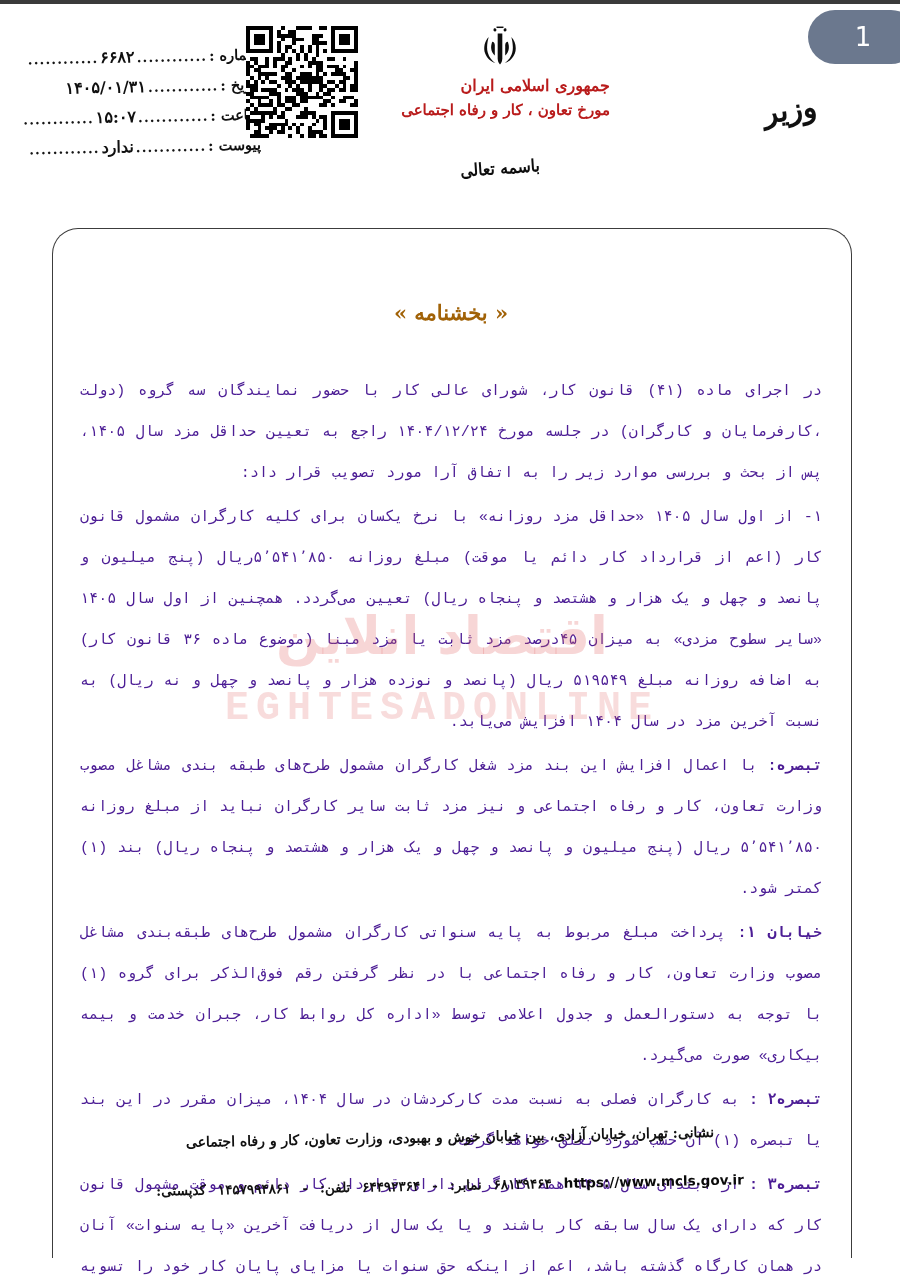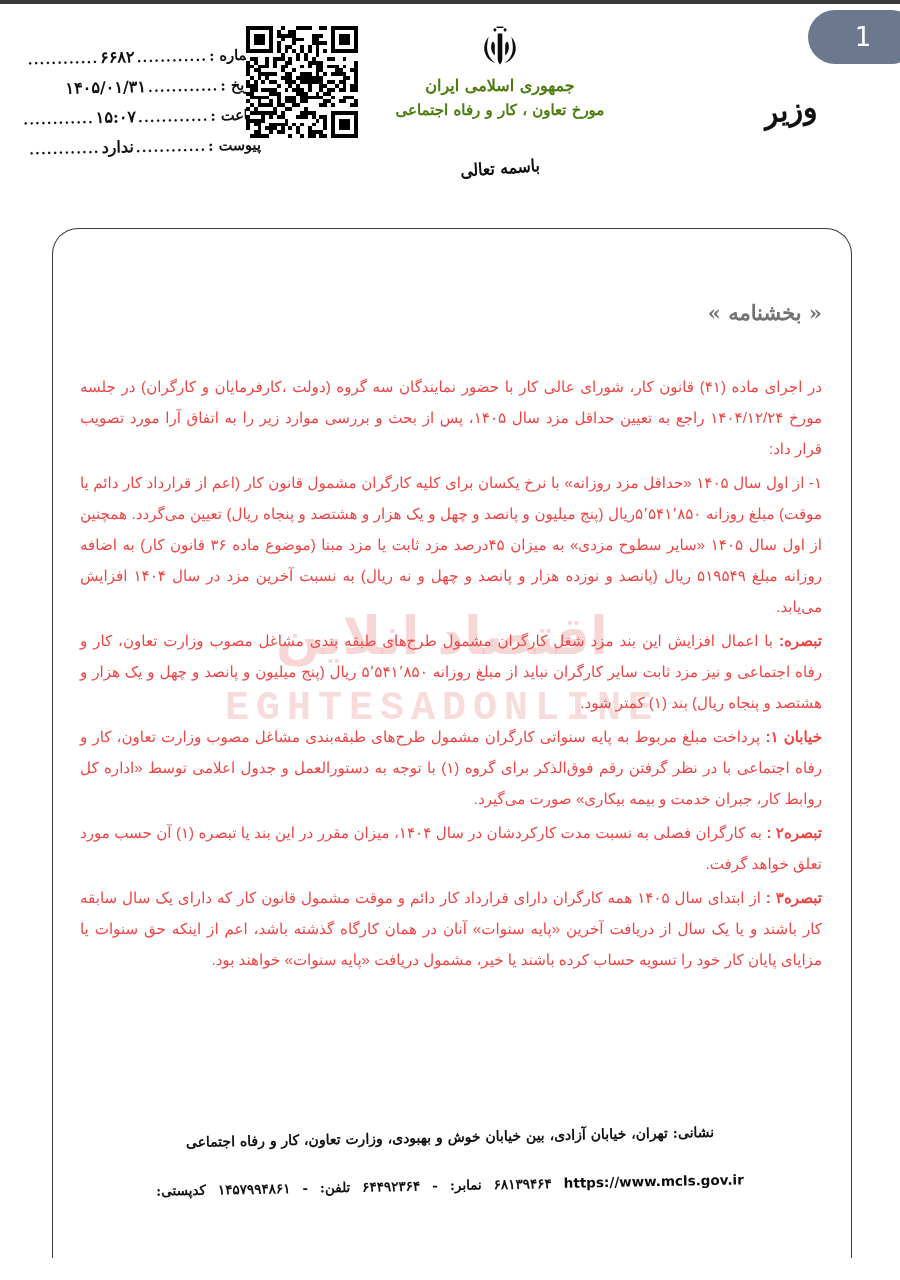--- a/index.html
+++ b/index.html
@@ -110,22 +110,22 @@
   }
   .qr i { background: transparent; display: block; }
   .qr i.on { background: #000000; }
 
   
   .emblem-block {
     position: absolute;
     top: 22px;
     right: 290px;
     width: 220px;
-    text-align: center;
-    color: #4d7c0f;
+    text-align: right;
+    color: #b91c1c;
   }
   .emblem {
     width: 54px;
     height: 48px;
     margin: 0 auto 4px auto;
     display: block;
   }
   .org-line1 {
     font-family: "DejaVu Serif", "Liberation Serif", serif;
     font-size: 16px;
@@ -183,34 +183,34 @@
 
   .doc-inner {
     position: absolute;
     top: 252px;
     right: 78px;
     width: 742px;
     direction: rtl;
   }
 
   .doc-title {
-    text-align: right;
+    text-align: center;
     font-family: "DejaVu Serif", "Liberation Serif", serif;
     font-size: 21px;
     font-weight: 700;
-    color: #737373;
+    color: #a16207;
     margin: 48px 0 46px 0;
     letter-spacing: 0;
   }
 
   .para {
-    font-family: Liberation Sans, sans-serif;
+    font-family: Liberation Mono, monospace;
     font-size: 15.1px;
-    line-height: 31px;
-    color: #ef4444;
+    line-height: 41px;
+    color: #4c1d95;
     text-align: justify;
     text-justify: inter-word;
     margin: 0 0 3px 0;
   }
   .para b, .para .bold { font-weight: 700; }
 
   .para-gap { margin-top: 2px; }
 
   
   .watermark {

